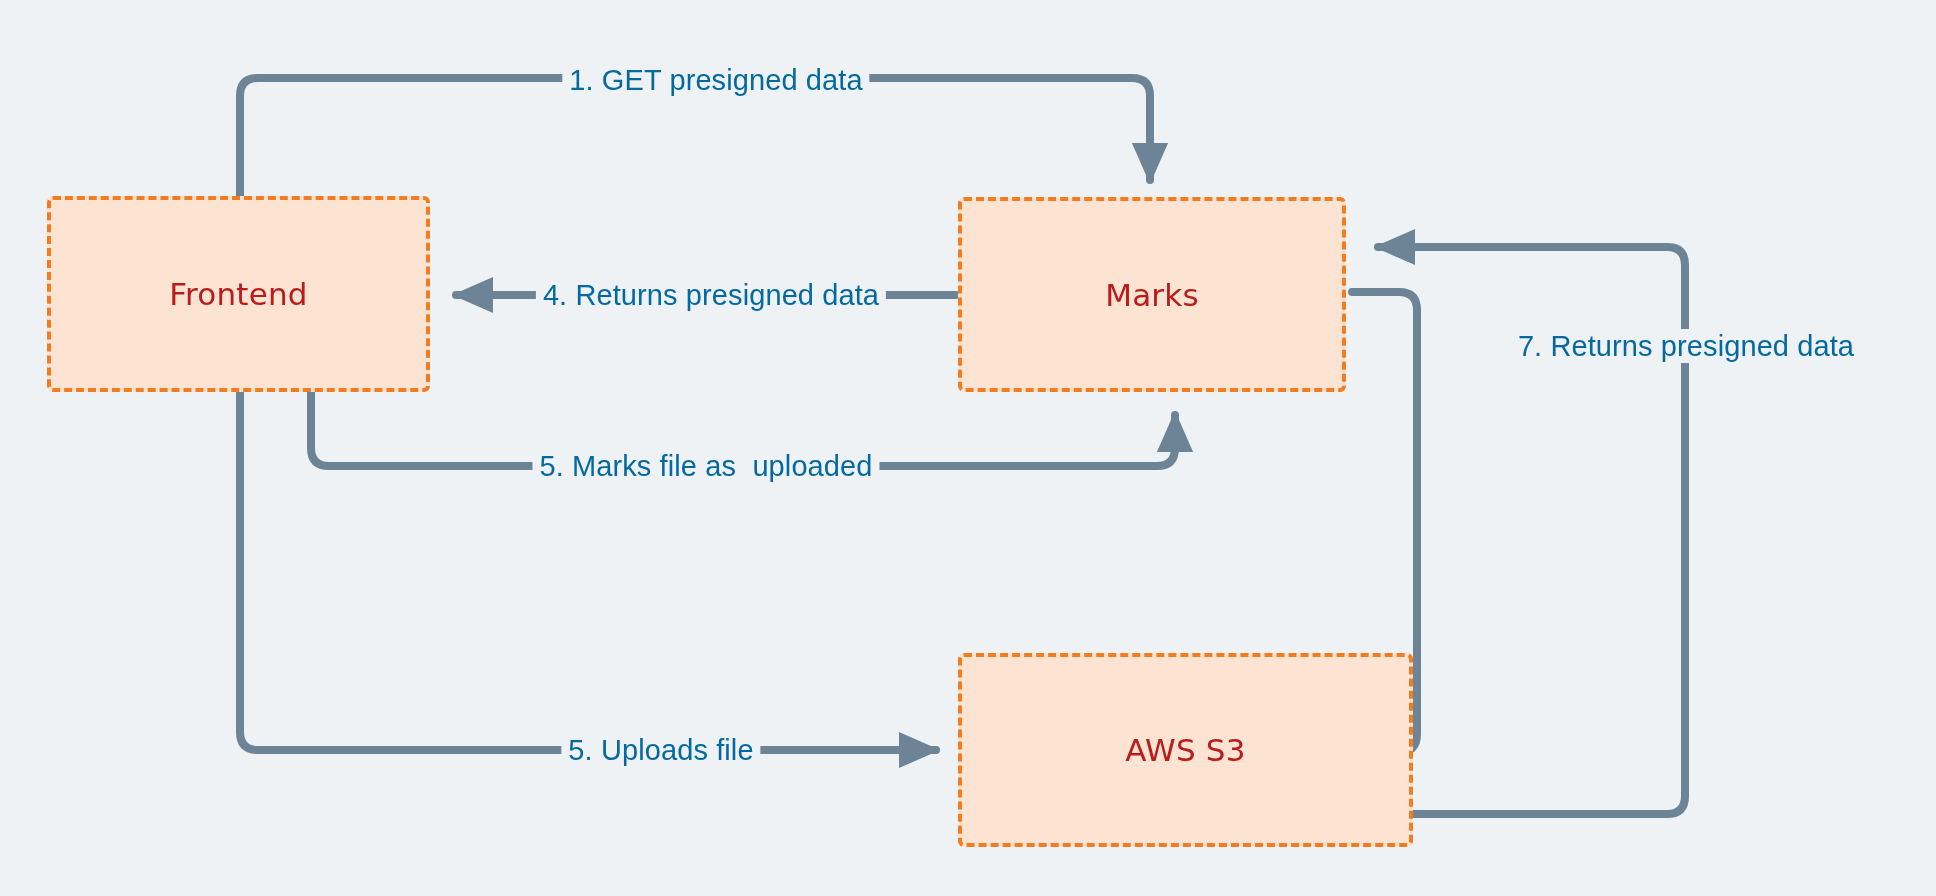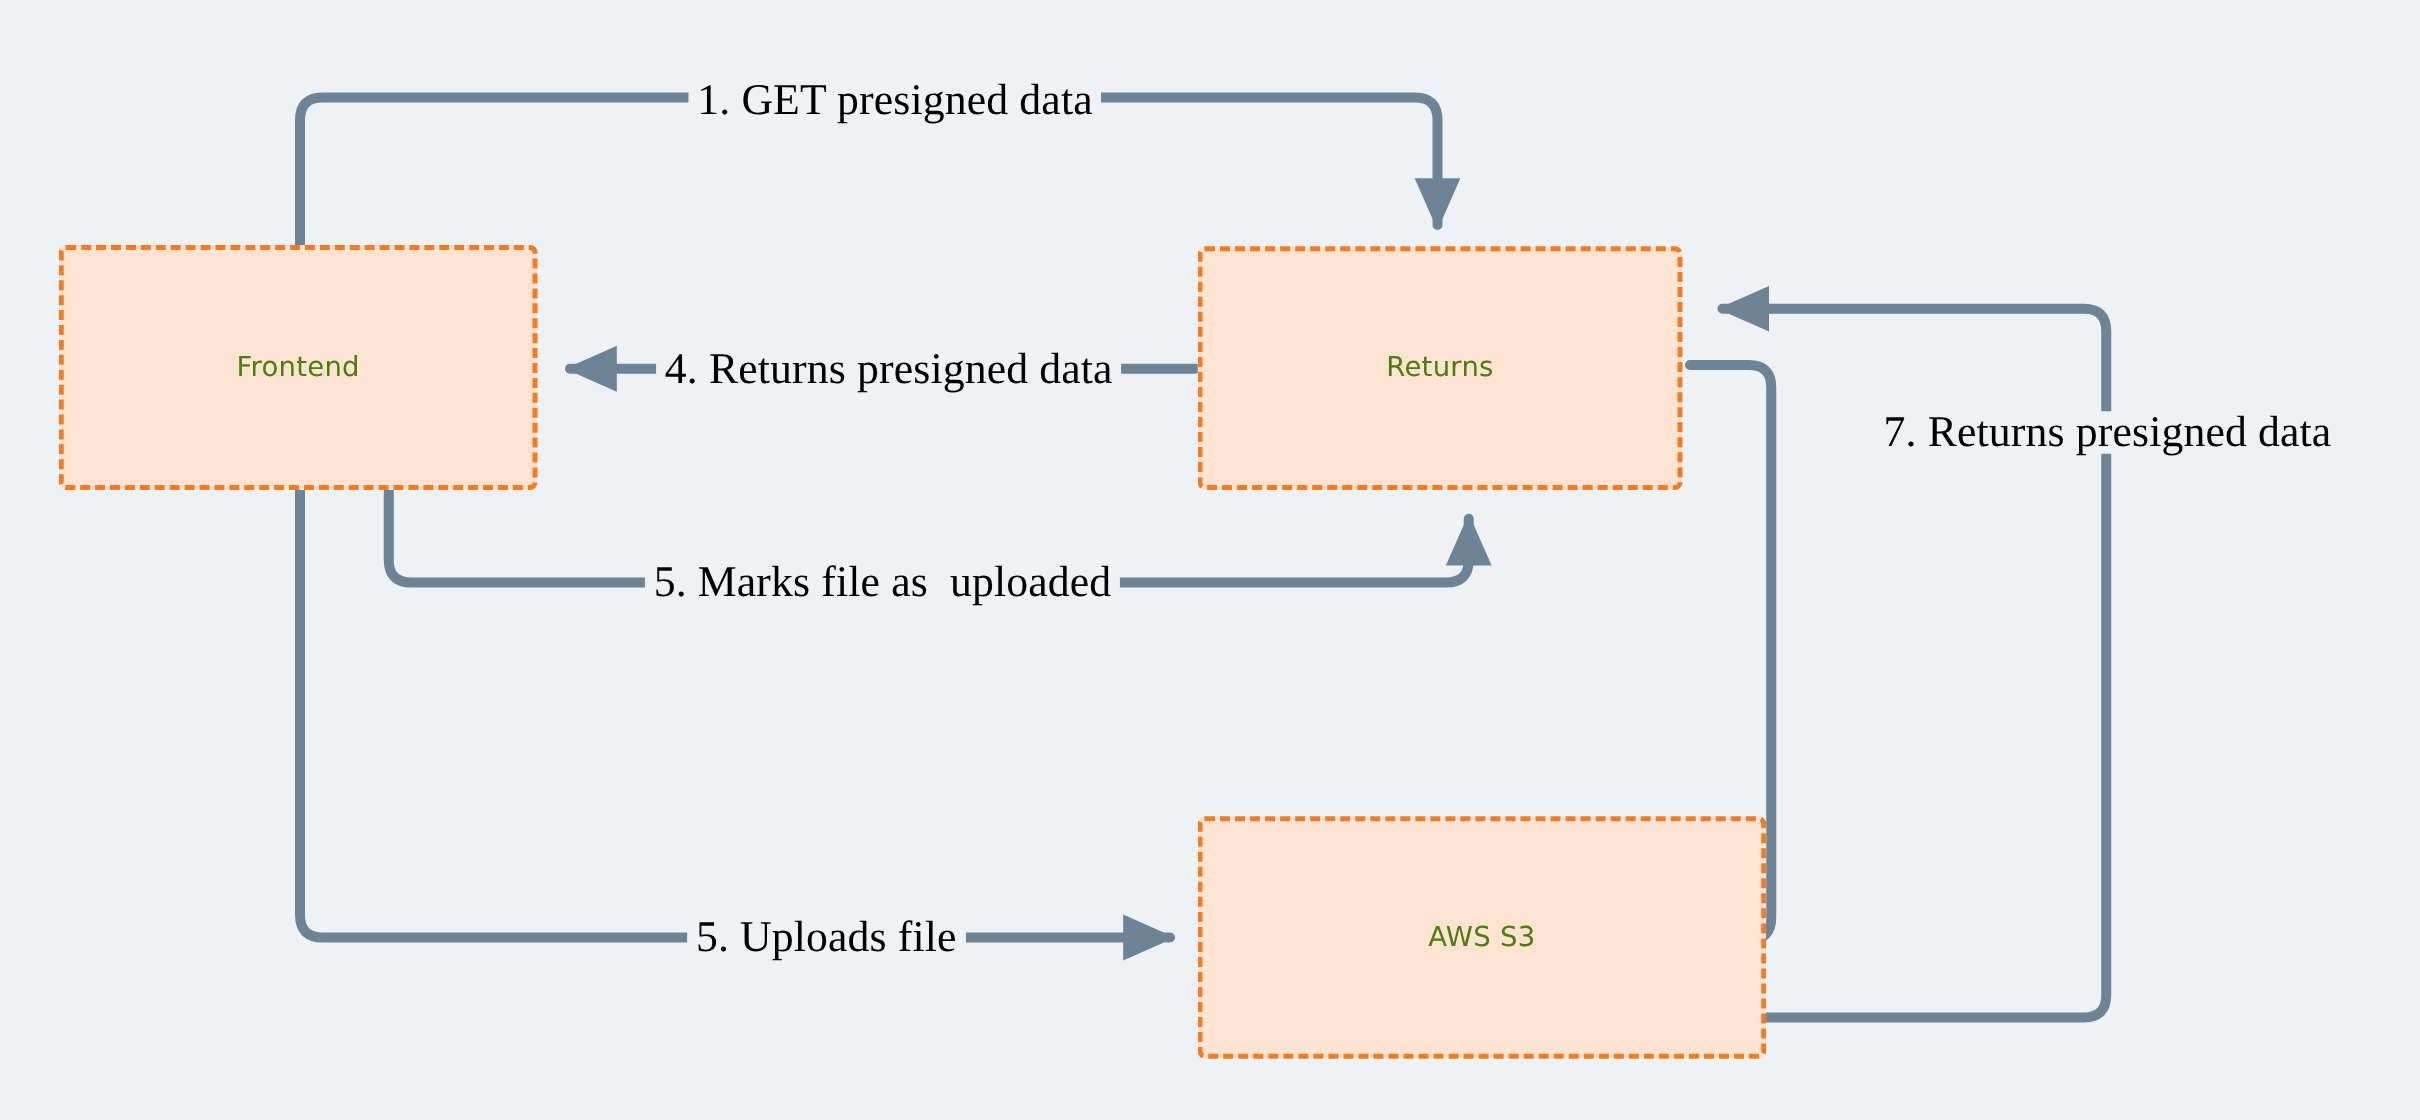--- a/index.html
+++ b/index.html
@@ -19,38 +19,38 @@
     position: absolute;
     box-sizing: border-box;
     background: #fde3d2;
     border: 4px dashed #f47c20;
     border-radius: 6px;
     display: flex;
     align-items: center;
     justify-content: center;
   }
   .node-label {
-    font-size: 22px;
-    color: #4d7c0f;
+    font-size: 31px;
+    color: #b91c1c;
     font-family: "DejaVu Sans", sans-serif;
     letter-spacing: 0.2px;
   }
   #wires {
     position: absolute;
     left: 0;
     top: 0;
     width: 1936px;
     height: 896px;
     pointer-events: none;
   }
   .edge-label {
     position: absolute;
-    font-size: 35px;
-    color: #000000;
-    font-family: Liberation Serif, serif;
+    font-size: 29px;
+    color: #0369a1;
+    font-family: Liberation Sans, sans-serif;
     white-space: pre;
     background: #eef2f5;
     padding: 0 7px;
     line-height: 34px;
     transform: translate(-50%, -50%);
     letter-spacing: 0.1px;
   }
 </style>
 </head>
 <body>
@@ -78,21 +78,21 @@
 
       <path d="M 311 392 L 311 448 Q 311 466 329 466 L 1157 466 Q 1175 466 1175 448 L 1175 415" marker-end="url(#arrow)"></path>
     </g>
   </svg>
 
   <div class="node" style="left:47px; top:196px; width:383px; height:196px;">
     <span class="node-label">Frontend</span>
   </div>
 
   <div class="node" style="left:958px; top:197px; width:388px; height:195px;">
-    <span class="node-label">Returns</span>
+    <span class="node-label">Marks</span>
   </div>
 
   <div class="node" style="left:958px; top:653px; width:455px; height:194px;">
     <span class="node-label">AWS S3</span>
   </div>
 
   <div class="edge-label" style="left:716px; top:80px;">1. GET presigned data</div>
 
 
   <div class="edge-label" style="left:1686px; top:346px;">7. Returns presigned data</div>

